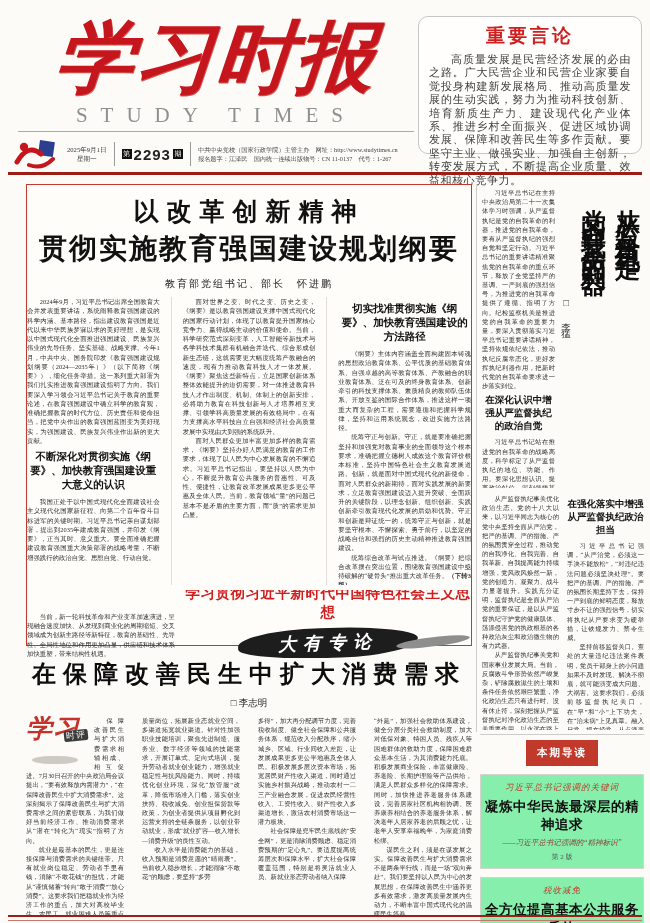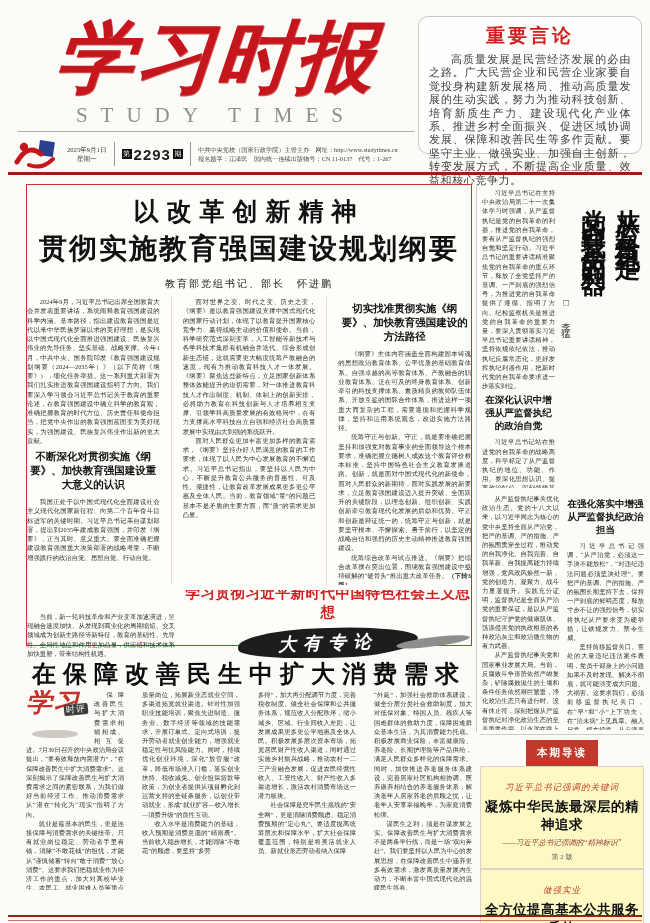--- a/index.html
+++ b/index.html
@@ -67,21 +67,21 @@
   .bart-col { flex:1 1 0; font-size:6.3px; line-height:9.2px; text-align:justify; color:#2e2e2e; overflow:hidden; }
   .stamp { float:left; width:64px; height:50px; margin:0 4px 2px 0; position:relative; }
   .stamp-main { font-size:26px; font-weight:bold; font-style:italic; color:#c5322b; letter-spacing:1px; line-height:1; }
   .stamp-sub { position:absolute; right:2px; top:14px; background:#3c3c3c; color:#f2f2f2; font-size:9px; padding:1px 2px; transform:rotate(-6deg); border-radius:2px; letter-spacing:1px; }
   .stamp-ink { position:absolute; left:6px; bottom:2px; width:46px; height:8px; background:#b9b4ad; border-radius:50%/60%; opacity:.7; }
 
   
   .hsep { position:absolute; left:480px; top:734px; width:164px; height:1px; background:#ccc; }
   .guide { position:absolute; left:480px; top:740px; width:164px; height:168px; }
   .guide-label { width:72px; margin:0 auto; background:#c0392b; color:#fff; text-align:center; font-size:10.5px; font-weight:bold; letter-spacing:2px; padding:6px 0; font-family:"Liberation Sans",sans-serif; }
-  .gitem { border:1px solid #d8d4cd; background:#fef9c3; padding:15px 4px 6px; text-align:center; }
+  .gitem { border:1px solid #d8d4cd; background:#86efac; margin-top:8px; padding:7px 4px 6px; text-align:center; }
   .g-kicker { color:#c0392b; font-size:8.5px; font-style:italic; letter-spacing:1px; }
   .g-title { font-size:13.5px; font-weight:bold; color:#111; margin-top:4px; letter-spacing:.5px; }
   .g-sub { font-size:7.5px; color:#8a3b35; margin-top:4px; font-style:italic; }
   .g-page { font-size:7px; color:#555; margin-top:4px; }
 
   .botrule { position:absolute; left:8px; right:8px; bottom:6px; height:2.5px; background:#9c1f15; }
   .botrule2 { position:absolute; left:8px; right:8px; bottom:2px; height:1px; background:#c9766e; }
 </style>
 </head>
 <body>
@@ -182,20 +182,21 @@
       <div class="rart-col">
         <p class="subhead-sm">在强化落实中增强从严监督执纪政治担当</p>
         <p class="p">习近平总书记强调，“从严治党，必须这一手决不能放松”，“对违纪违法问题必须坚决处理”。要把严的基调、严的措施、严的氛围长期坚持下去，保持一严到底的鲜明态度，释放寸步不让的强烈信号，切实将执纪从严要求变为硬举措，让铁规发力、禁令生威。</p>
         <p class="p"><span>坚持前移监督关口。查处的大量违纪违法案件表明，党员干部身上的小问题如果不及时发现、解决不彻底，就可能演变成大问题、大祸害。这要求我们，必须前移监督执纪关口，在“早”和“小”上下功夫，在“治未病”上见真章。融入日常、抓在经常，从点滴严起、从具体问题管起，综合运用监督谈话、提醒谈话、听取汇报等方式，强化常态化跟踪监督，让党员干部习惯在受监督和约束的环境中工作生活。</span></p>
       </div>
     </div>
   </div>
 
   <div class="bart">
     <div class="bart-h">在保障改善民生中扩大消费需求</div>
+    <div class="bart-by">□ 李志明</div>
     <div class="bart-cols">
       <div class="bart-col">
         <span class="stamp">
           <span class="stamp-main">学习</span>
           <span class="stamp-sub">时评</span>
           <span class="stamp-ink"></span>
         </span>
         <p class="p">保障改善民生与扩大消费需求相辅相成、相互促进。7月30日召开的中央政治局会议提出，“要有效释放内需潜力”，“在保障改善民生中扩大消费需求”。这深刻揭示了保障改善民生与扩大消费需求之间的紧密联系，为我们做好当前经济工作、推动消费需求从“潜在”转化为“现实”指明了方向。</p>
         <p class="p">就业是最基本的民生，更是连接保障与消费需求的关键纽带。只有就业岗位稳定、劳动者手里有钱，消除“不敢花钱”的担忧，才能从“谨慎储蓄”转向“敢于消费”“放心消费”。这要求我们把稳就业作为经济工作的重点，加大对高校毕业生、农民工、就业困难人员等重点群体的就业支持力度，通过产业升级创造高</p>
       </div>
@@ -217,21 +218,21 @@
   <div class="hsep"></div>
   <div class="guide">
     <div class="guide-label">本期导读</div>
     <div class="gitem">
       <div class="g-kicker">习近平总书记强调的关键词</div>
       <div class="g-title">凝炼中华民族最深层的精神追求</div>
       <div class="g-sub">——习近平总书记强调的“精神标识”</div>
       <div class="g-page">第 2 版</div>
     </div>
     <div class="gitem">
-      <div class="g-kicker">做强实业</div>
+      <div class="g-kicker">税收减免</div>
       <div class="g-title">全方位提高基本公共服务质效</div>
 
     </div>
   </div>
 
   <div class="botrule"></div>
   <div class="botrule2"></div>
 
 </div>
 

